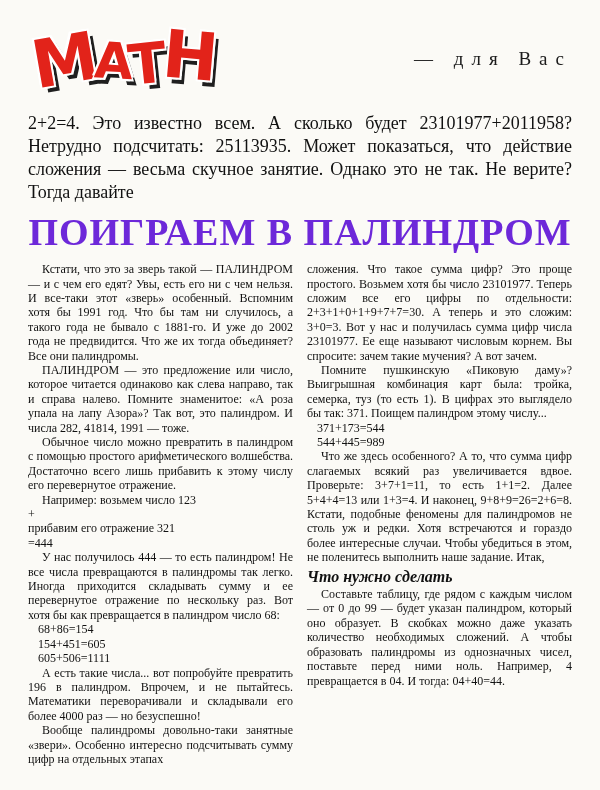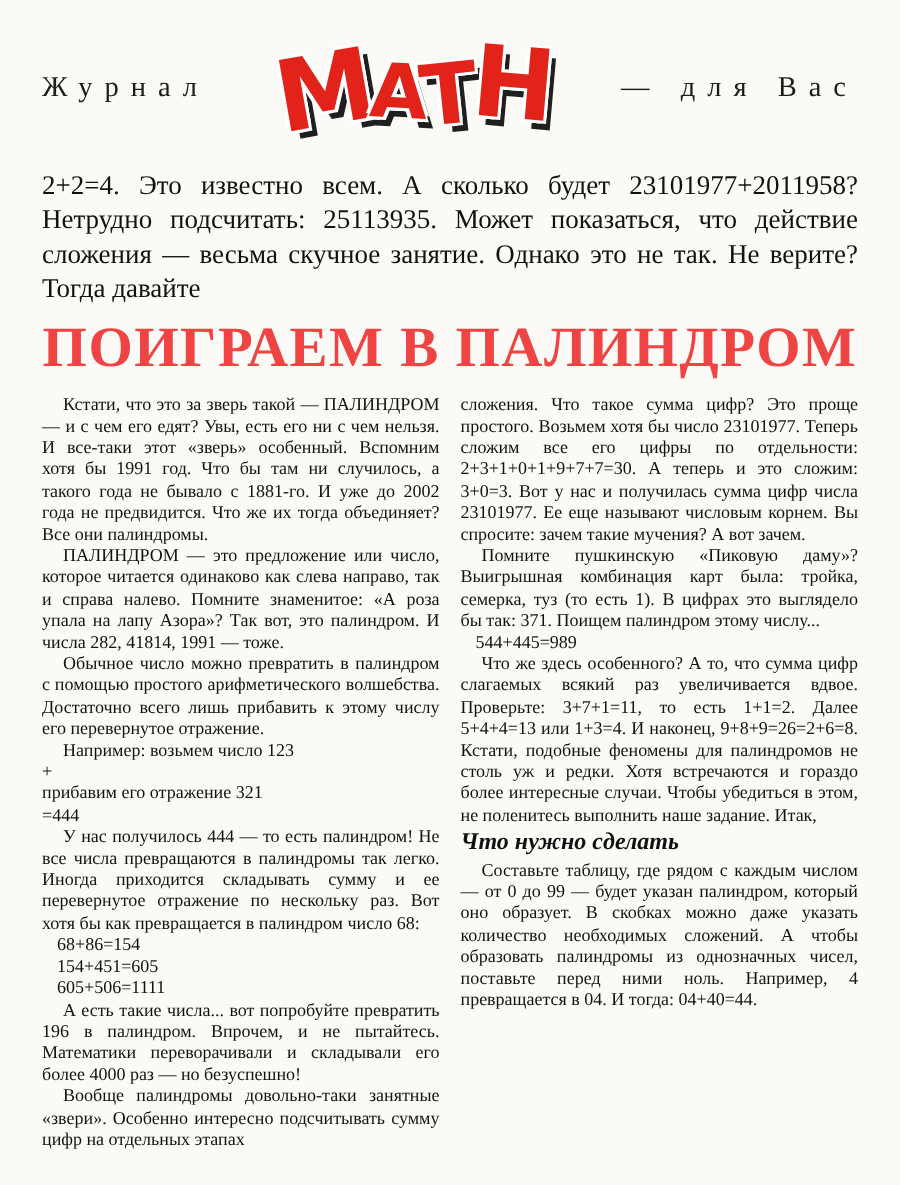--- a/index.html
+++ b/index.html
@@ -60,21 +60,21 @@
     text-align:justify;
   }
   
   .headline {
     margin:6px 0 8px 0;
     text-align:center;
     font-weight:bold;
     font-size:38px;
     letter-spacing:1px;
     white-space:nowrap;
-    color:#ef4444;
+    color:#6d28d9;
   }
   
   .columns {
     display:flex;
     gap:14px;
     font-size:12px;
     line-height:14.4px;
     text-align:justify;
   }
   .col { flex:1 1 0; min-width:0; }
@@ -90,21 +90,20 @@
     font-style:italic;
     font-size:16px;
   }
 </style>
 </head>
 <body>
 
 <div class="page">
 
   <div class="header">
-    <div class="mast-label">Журнал</div>
     <div class="logo">
       <span>M</span>
       <span>A</span>
       <span>T</span>
       <span>H</span>
     </div>
     <div class="mast-label">— для Вас</div>
   </div>
 
   <p class="intro">2+2=4. Это известно всем. А сколько будет 23101977+2011958? Нетрудно подсчитать: 25113935. Может показаться, что действие сложения — весьма скучное занятие. Однако это не так. Не верите? Тогда давайте</p>
@@ -125,20 +124,21 @@
       <p class="formula">68+86=154</p>
       <p class="formula">154+451=605</p>
       <p class="formula">605+506=1111</p>
       <p class="para indent">А есть такие числа... вот попробуйте превратить 196 в палиндром. Впрочем, и не пытайтесь. Математики переворачивали и складывали его более 4000 раз — но безуспешно!</p>
       <p class="para indent">Вообще палиндромы довольно-таки занятные «звери». Особенно интересно подсчитывать сумму цифр на отдельных этапах</p>
     </div>
 
     <div class="col">
       <p class="para">сложения. Что такое сумма цифр? Это проще простого. Возьмем хотя бы число 23101977. Теперь сложим все его цифры по отдельности: 2+3+1+0+1+9+7+7=30. А теперь и это сложим: 3+0=3. Вот у нас и получилась сумма цифр числа 23101977. Ее еще называют числовым корнем. Вы спросите: зачем такие мучения? А вот зачем.</p>
       <p class="para indent">Помните пушкинскую «Пиковую даму»? Выигрышная комбинация карт была: тройка, семерка, туз (то есть 1). В цифрах это выглядело бы так: 371. Поищем палиндром этому числу...</p>
+      <p class="formula">371+173=544</p>
       <p class="formula">544+445=989</p>
       <p class="para indent">Что же здесь особенного? А то, что сумма цифр слагаемых всякий раз увеличивается вдвое. Проверьте: 3+7+1=11, то есть 1+1=2. Далее 5+4+4=13 или 1+3=4. И наконец, 9+8+9=26=2+6=8. Кстати, подобные феномены для палиндромов не столь уж и редки. Хотя встречаются и гораздо более интересные случаи. Чтобы убедиться в этом, не поленитесь выполнить наше задание. Итак,</p>
       <p class="subhead">Что нужно сделать</p>
       <p class="para indent">Составьте таблицу, где рядом с каждым числом — от 0 до 99 — будет указан палиндром, который оно образует. В скобках можно даже указать количество необходимых сложений. А чтобы образовать палиндромы из однозначных чисел, поставьте перед ними ноль. Например, 4 превращается в 04. И тогда: 04+40=44.</p>
     </div>
 
   </div>
 </div>
 
 </body></html>

